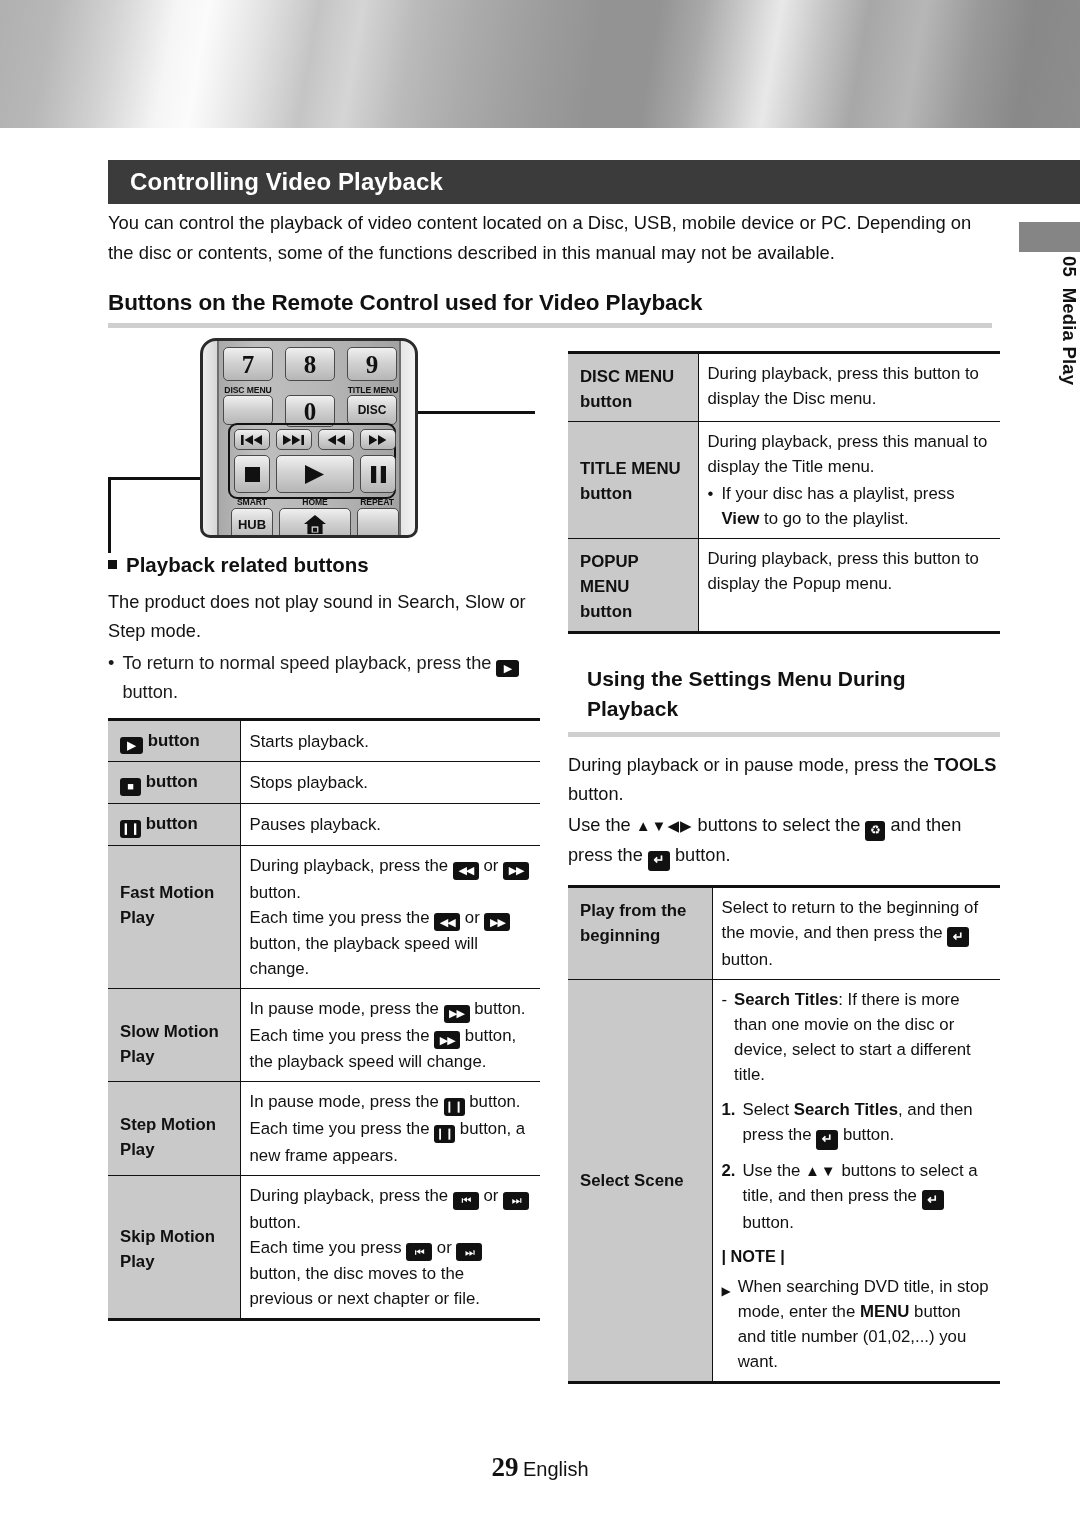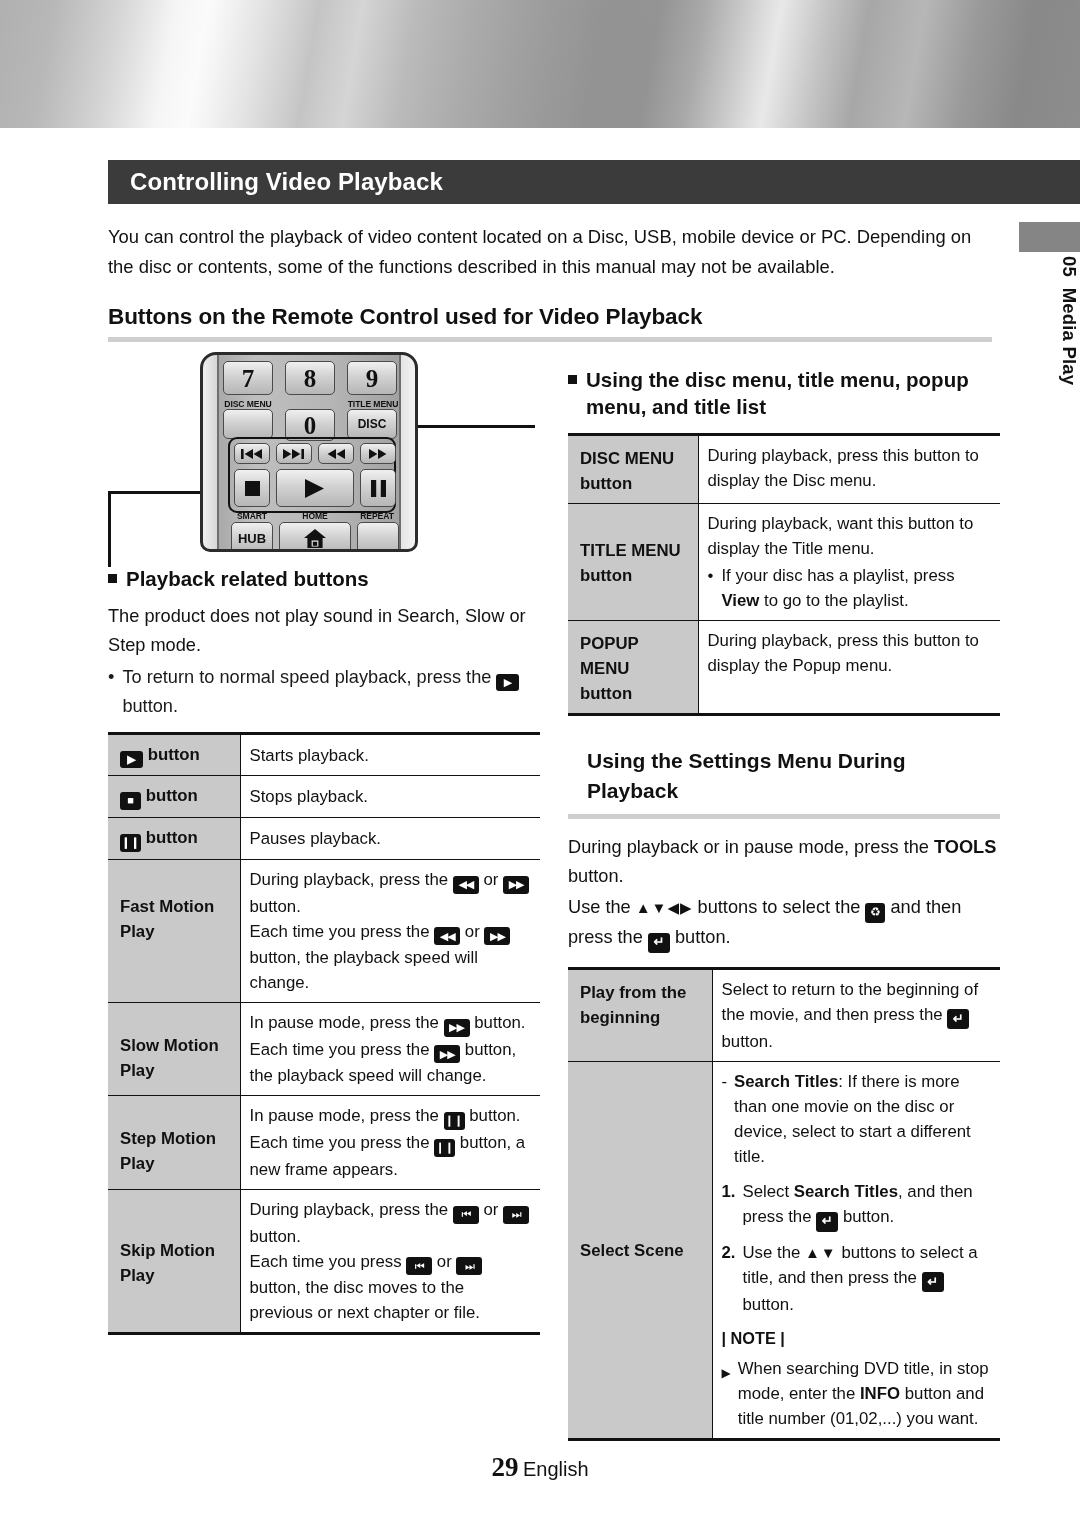--- a/index.html
+++ b/index.html
@@ -46,21 +46,21 @@
   .content { position: absolute; left: 108px; top: 160px; width: 884px; }
 
   
   .title-bar {
     width: 1028px; height: 44px; background: #3b3b3b;
     display: flex; align-items: center; padding-left: 22px;
   }
   .title-bar h1 { font-size: 24px; font-weight: bold; color: #fff; letter-spacing: .1px; }
 
   .intro {
-    margin-top: 18px; width: 884px;
+    margin-top: 4px; width: 884px;
     font-size: 18.4px; line-height: 30px; color: #111;
   }
 
   h2.sub {
     margin-top: 22px; font-size: 22.5px; font-weight: bold; color: #111;
     letter-spacing: -0.1px;
   }
   .rule { width: 884px; height: 5px; background: #cfcfcf; margin-top: 7px; }
 
   
@@ -360,45 +360,41 @@
                 During playback, press the <span class="ic ic-w">⏮</span> or <span class="ic ic-w">⏭</span> button.<br>
                 Each time you press <span class="ic ic-w">⏮</span> or <span class="ic ic-w">⏭</span> button, the disc moves to the previous or next chapter or file.
               </td>
             </tr>
           </tbody>
         </table>
       </div>
 
       <div class="col-r">
 
-        <div class="bhead" style="margin-top:14px;">
-          <span class="sq"></span>
-          <h3>Using the disc menu, title menu, popup menu, and title list</h3>
-        </div>
 
         <table class="mt" style="margin-top:13px;">
           <colgroup>
               <col style="width:130px">
               <col>
             </colgroup>
           <tbody>
             <tr class="first">
               <td class="k top" style="padding-top:10px;">
                 <span>DISC MENU</span><br>
                 <span>button</span>
               </td>
               <td class="v top">During playback, press this button to display the Disc menu.</td>
             </tr>
             <tr>
               <td class="k top" style="padding-top:34px;">
                 <span>TITLE MENU</span><br>
                 <span>button</span>
               </td>
               <td class="v top">
-                <span>During playback, want this button to display the Title menu.</span>
+                <span>During playback, press this manual to display the Title menu.</span>
                 <div class="bullet-li" style="font-size:16.8px; line-height:25px; margin-top:2px;">
                   <span class="dot">•</span>
                   <span>
                     <span>If your disc has a playlist, press</span>
                     <b class="bd">View</b>
                     <span>to go to the playlist.</span>
                   </span>
                 </div>
               </td>
             </tr>
@@ -482,21 +478,21 @@
                     <span>button.</span>
                   </span>
                 </div>
 
                 <div style="margin-top:9px; font-weight:bold; font-size:16.3px;">| NOTE |</div>
 
                 <div class="noteli" style="margin-top:5px;">
                   <span class="n">▶</span>
                   <span>
                     <span>When searching DVD title, in stop mode, enter the</span>
-                    <b class="bd">INFO</b>
+                    <b class="bd">MENU</b>
                     <span>button and title number (01,02,...) you want.</span>
                   </span>
                 </div>
 
               </td>
             </tr>
           </tbody>
         </table>
 
       </div>

